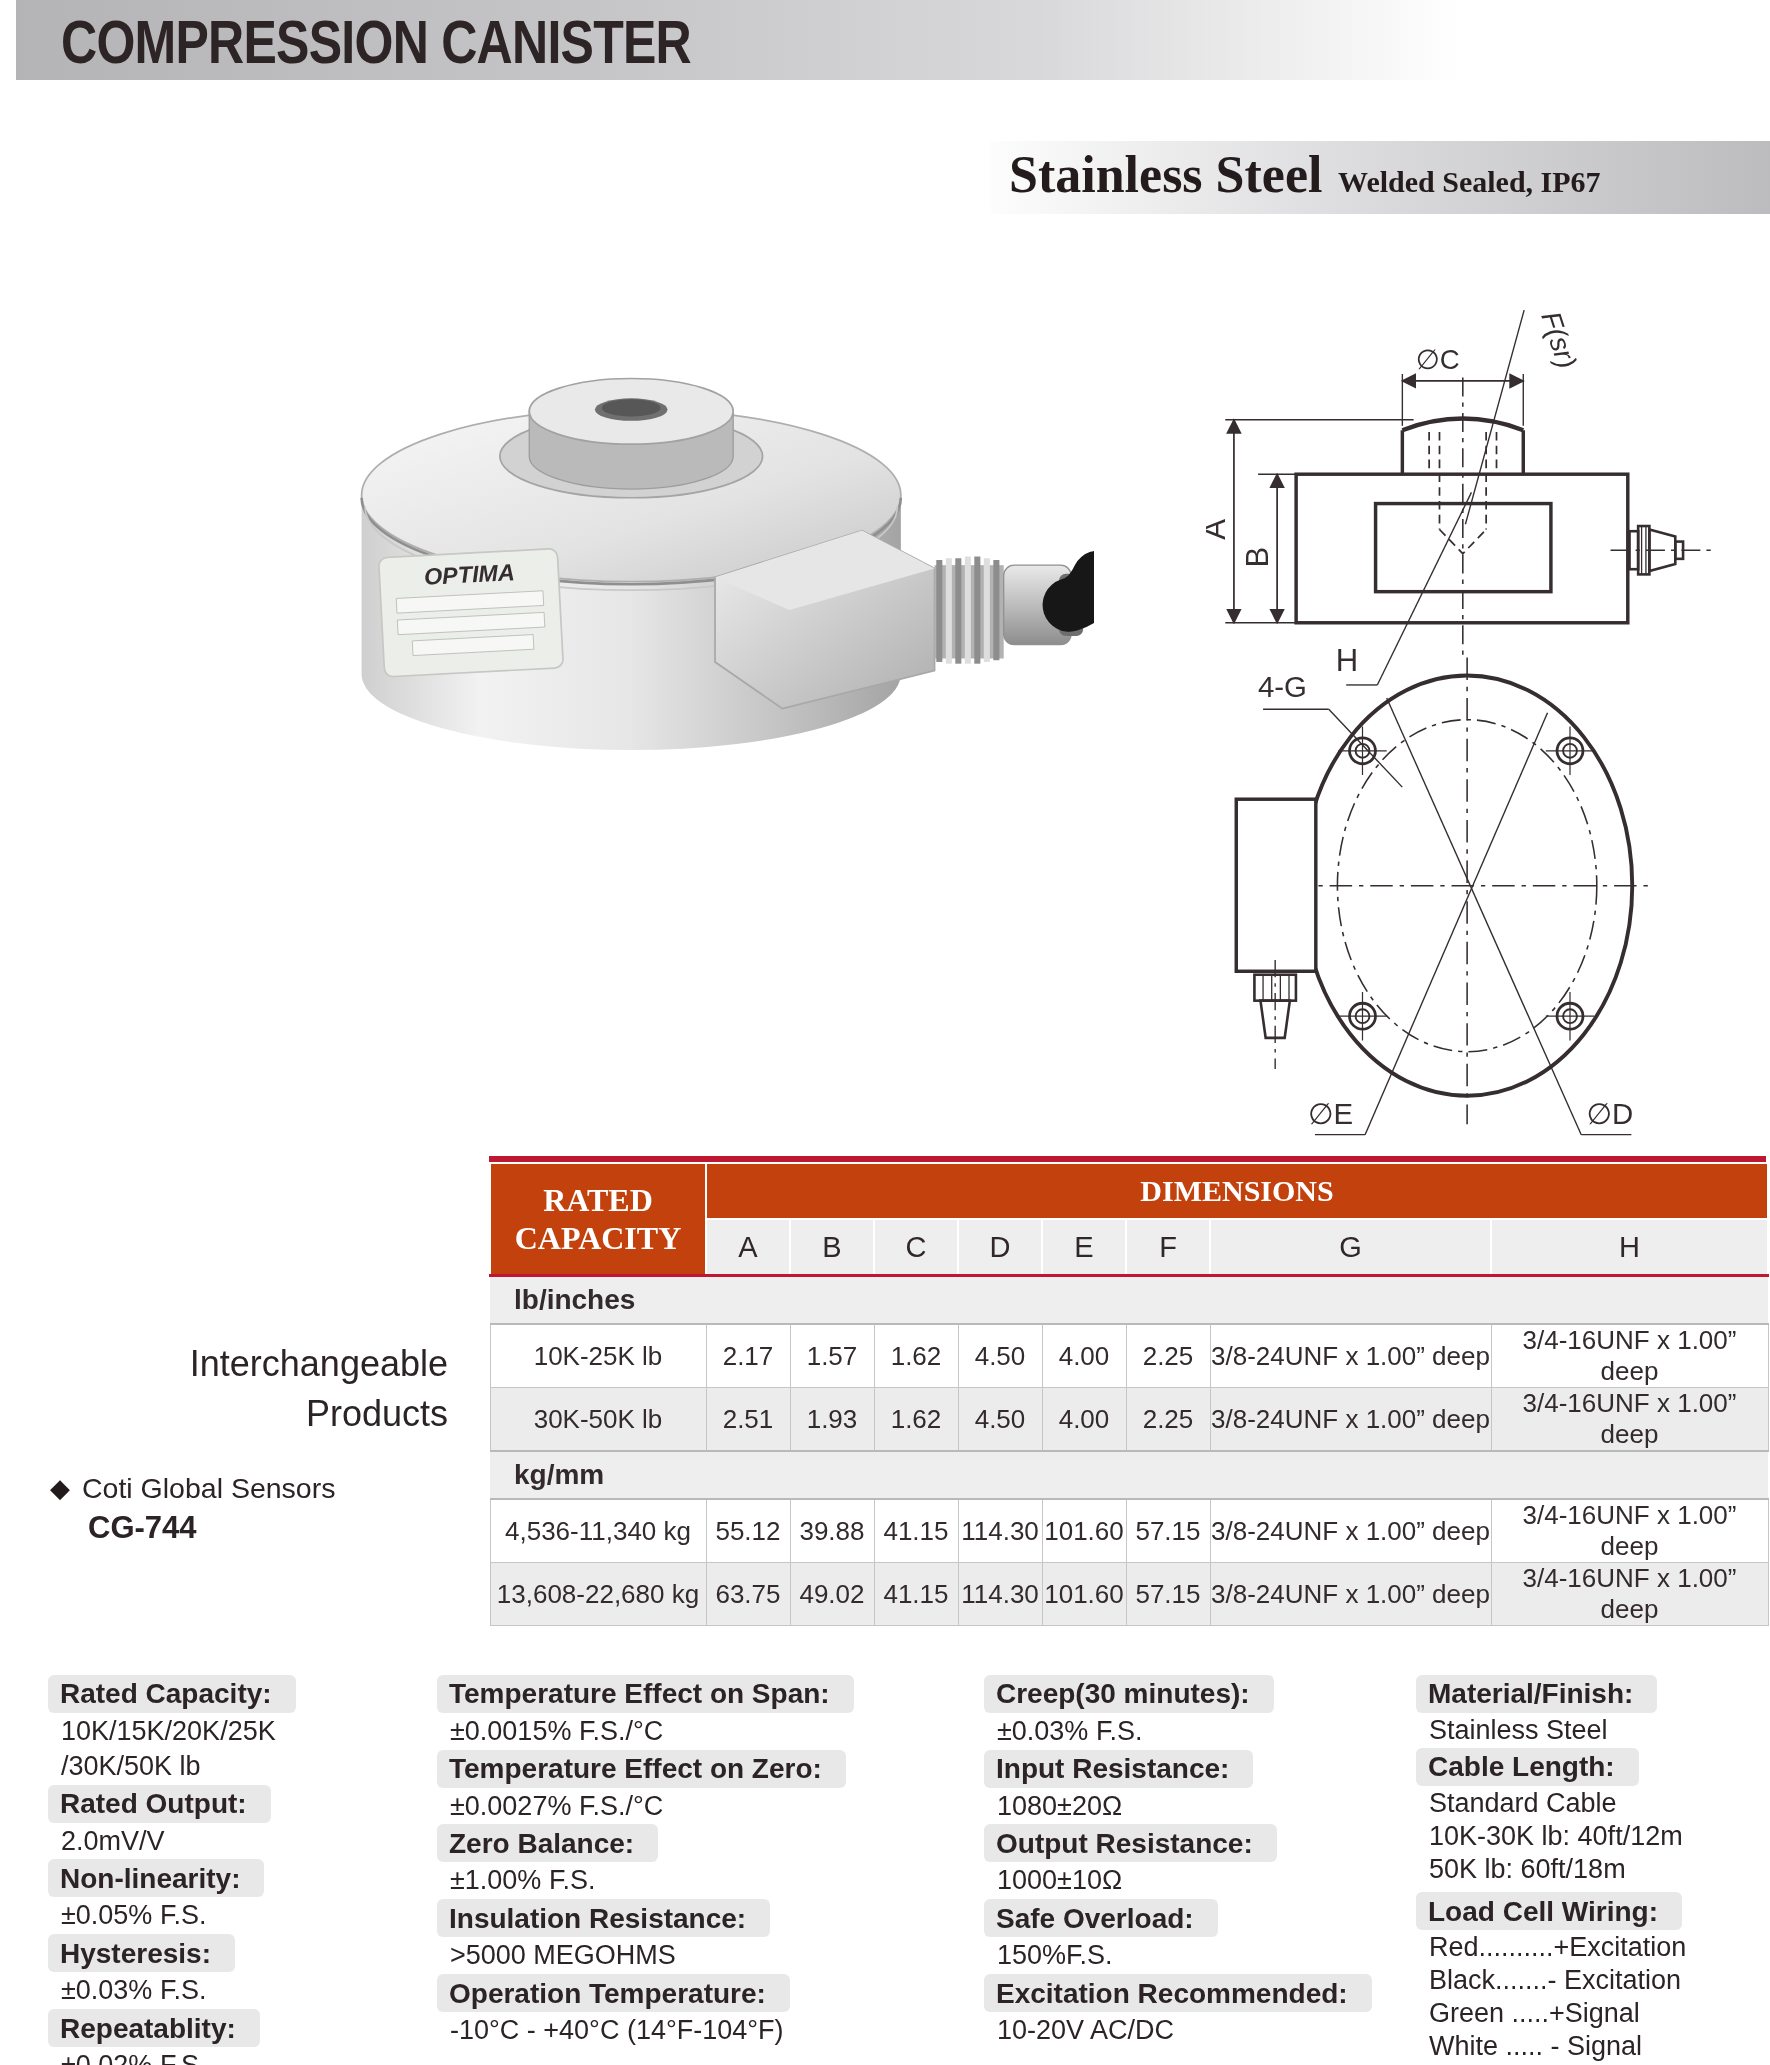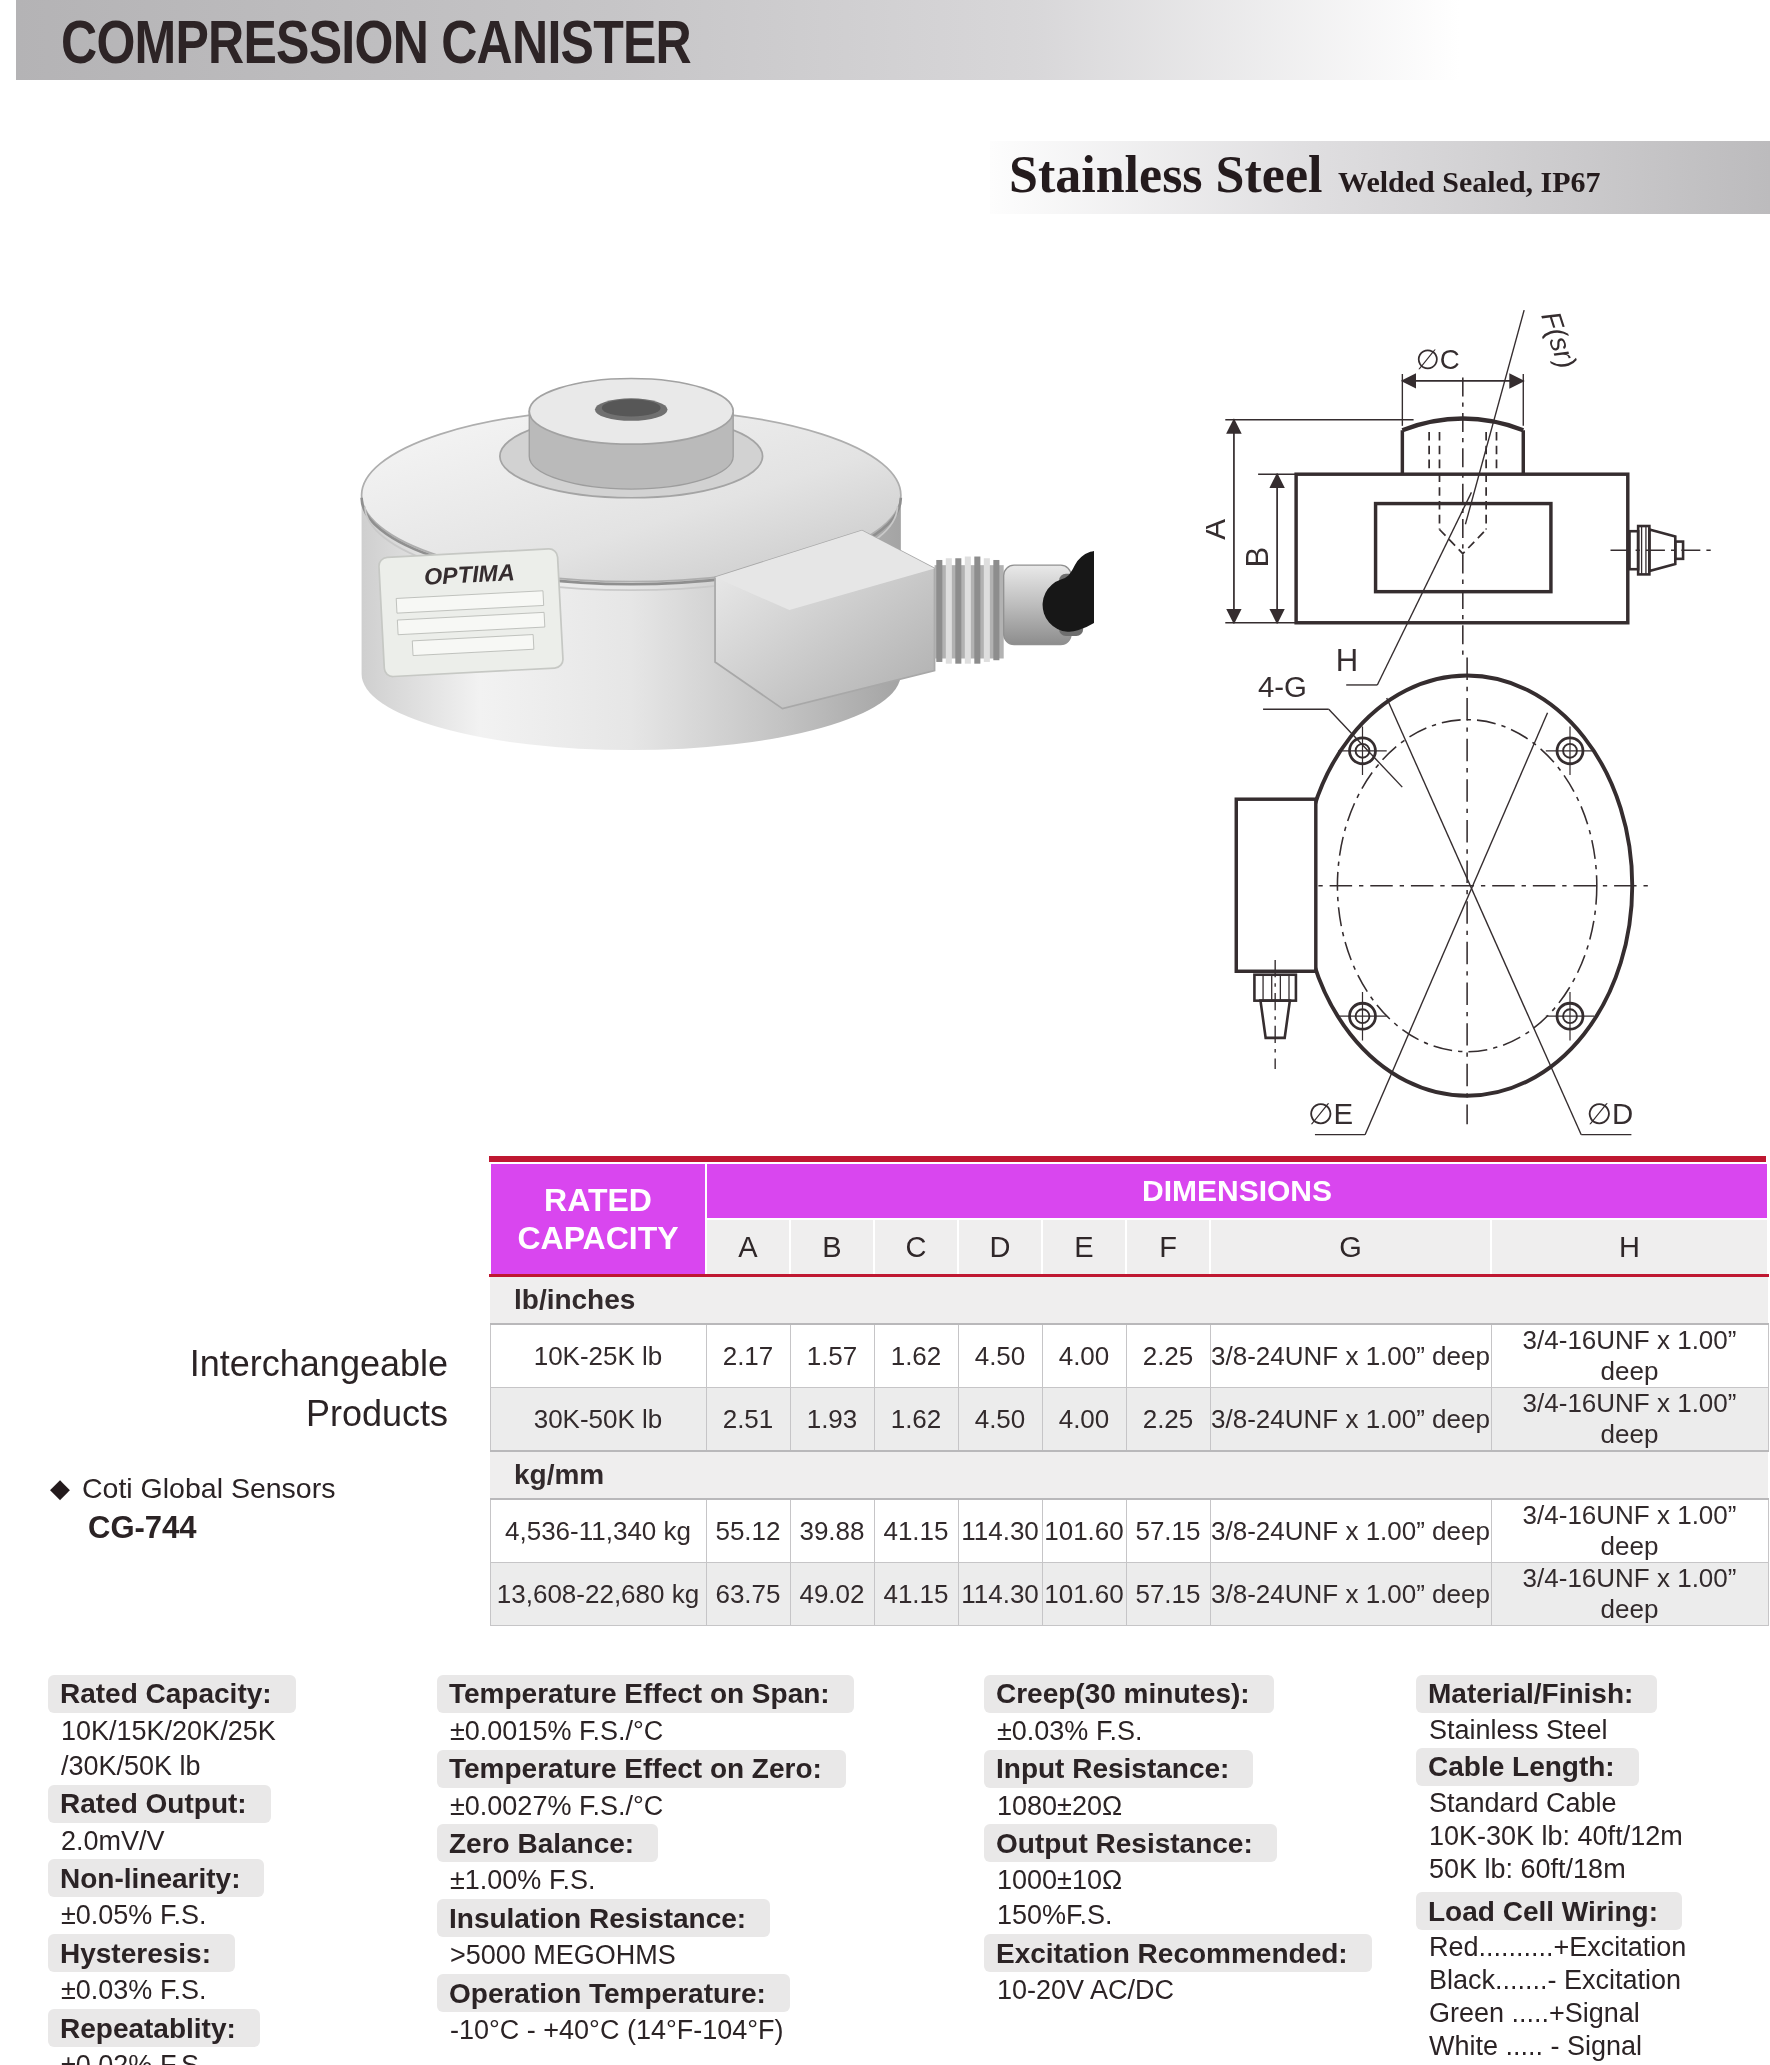--- a/index.html
+++ b/index.html
@@ -24,21 +24,21 @@
   .interch{position:absolute;left:50px;top:1339px;width:398px;color:#2b2325;}
   .interch .head{font-size:36px;line-height:50px;font-weight:normal;text-align:right;}
   .interch .bullet-line{margin-top:33px;font-size:28.5px;display:flex;align-items:center;}
   .interch .diamond{font-size:26px;margin-right:12px;color:#231a1c;}
   .interch .model{margin-left:38px;margin-top:5.2px;font-size:31px;font-weight:bold;}
 
   
   .table-wrap{position:absolute;left:489px;top:1156px;width:1277px;border-top:6px solid #bf1731;}
   table.dims{border-collapse:collapse;table-layout:fixed;width:1277px;font-size:26px;color:#322a2c;}
   table.dims th,table.dims td{padding:0;text-align:center;vertical-align:middle;}
-  th.dark{background:#d946ef;color:#fff;font-size:30px;font-weight:bold;border:2.6px solid #fff;}
+  th.dark{background:#c2410c;color:#fff;font-size:30px;font-weight:bold;border:2.6px solid #fff;font-family:Liberation Serif, serif;}
   th.rated{width:216px;font-size:32px;line-height:1.2;padding:5.2px 12px;border-bottom:3.5px solid #bf1731;}
   tr.subhead th{background:#efeeee;color:#2f2729;font-size:29px;font-weight:normal;height:54px;
                 border-left:2.6px solid #fff;border-right:2.6px solid #fff;border-bottom:3.5px solid #bf1731;}
   tr.band td{background:#efeeee;font-weight:bold;font-size:28px;text-align:left;padding:7px 0 7px 24px;
              border-top:2.6px solid #b9b8ba;border-bottom:2.6px solid #b9b8ba;}
   tr.data td{height:54px;border:1.7px solid #c6c5c7;background:#fff;}
   tr.data.alt td{background:#ececec;}
   tr.dimsrow1 th{height:54px;}
 
   
@@ -353,20 +353,21 @@
     <div class="spec-value">-10°C - +40°C (14°F-104°F)</div>
   </div>
 
   <div class="spec-col" style="left:984px;width:424px;">
     <div><span class="spec-label">Creep(30 minutes):</span></div>
     <div class="spec-value">±0.03% F.S.</div>
     <div><span class="spec-label">Input Resistance:</span></div>
     <div class="spec-value">1080±20Ω</div>
     <div><span class="spec-label">Output Resistance:</span></div>
     <div class="spec-value">1000±10Ω</div>
+    <div><span class="spec-label">Safe Overload:</span></div>
     <div class="spec-value">150%F.S.</div>
     <div><span class="spec-label">Excitation Recommended:</span></div>
     <div class="spec-value">10-20V AC/DC</div>
   </div>
 
   <div class="spec-col lh38" style="left:1416px;width:350px;">
     <div><span class="spec-label">Material/Finish:</span></div>
     <div class="spec-value">Stainless Steel</div>
     <div><span class="spec-label">Cable Length:</span></div>
     <div class="spec-value">Standard Cable</div>

